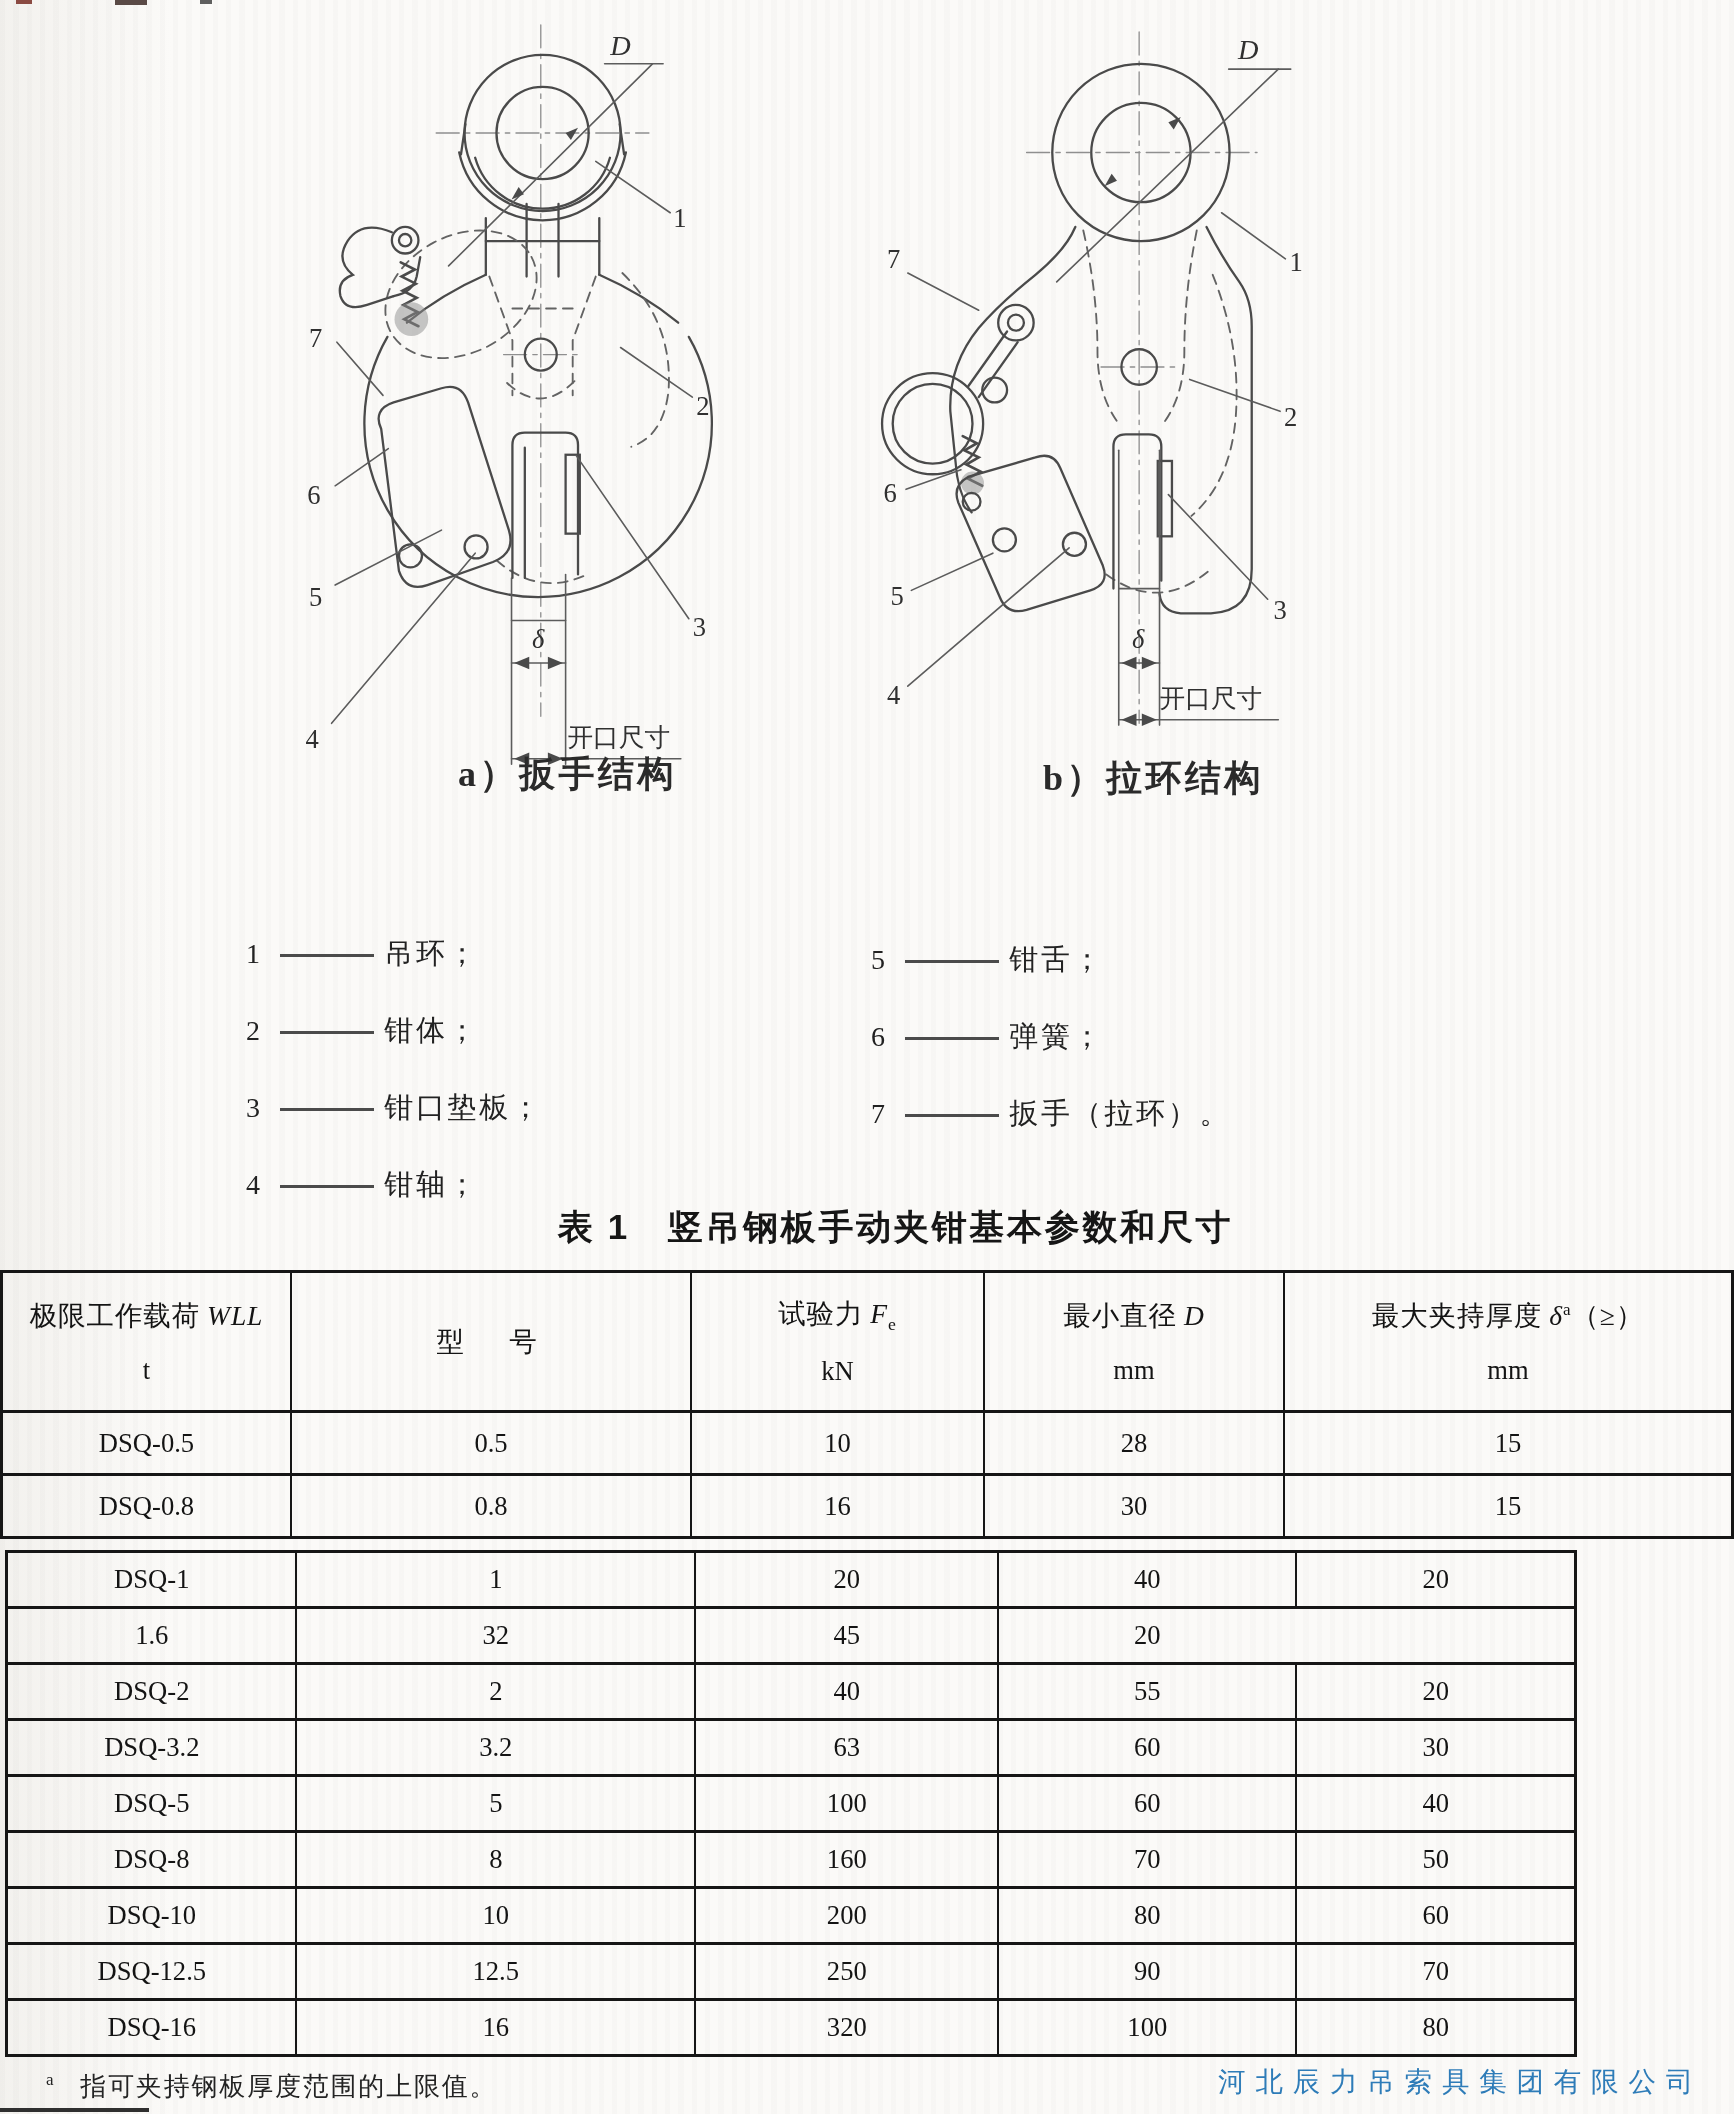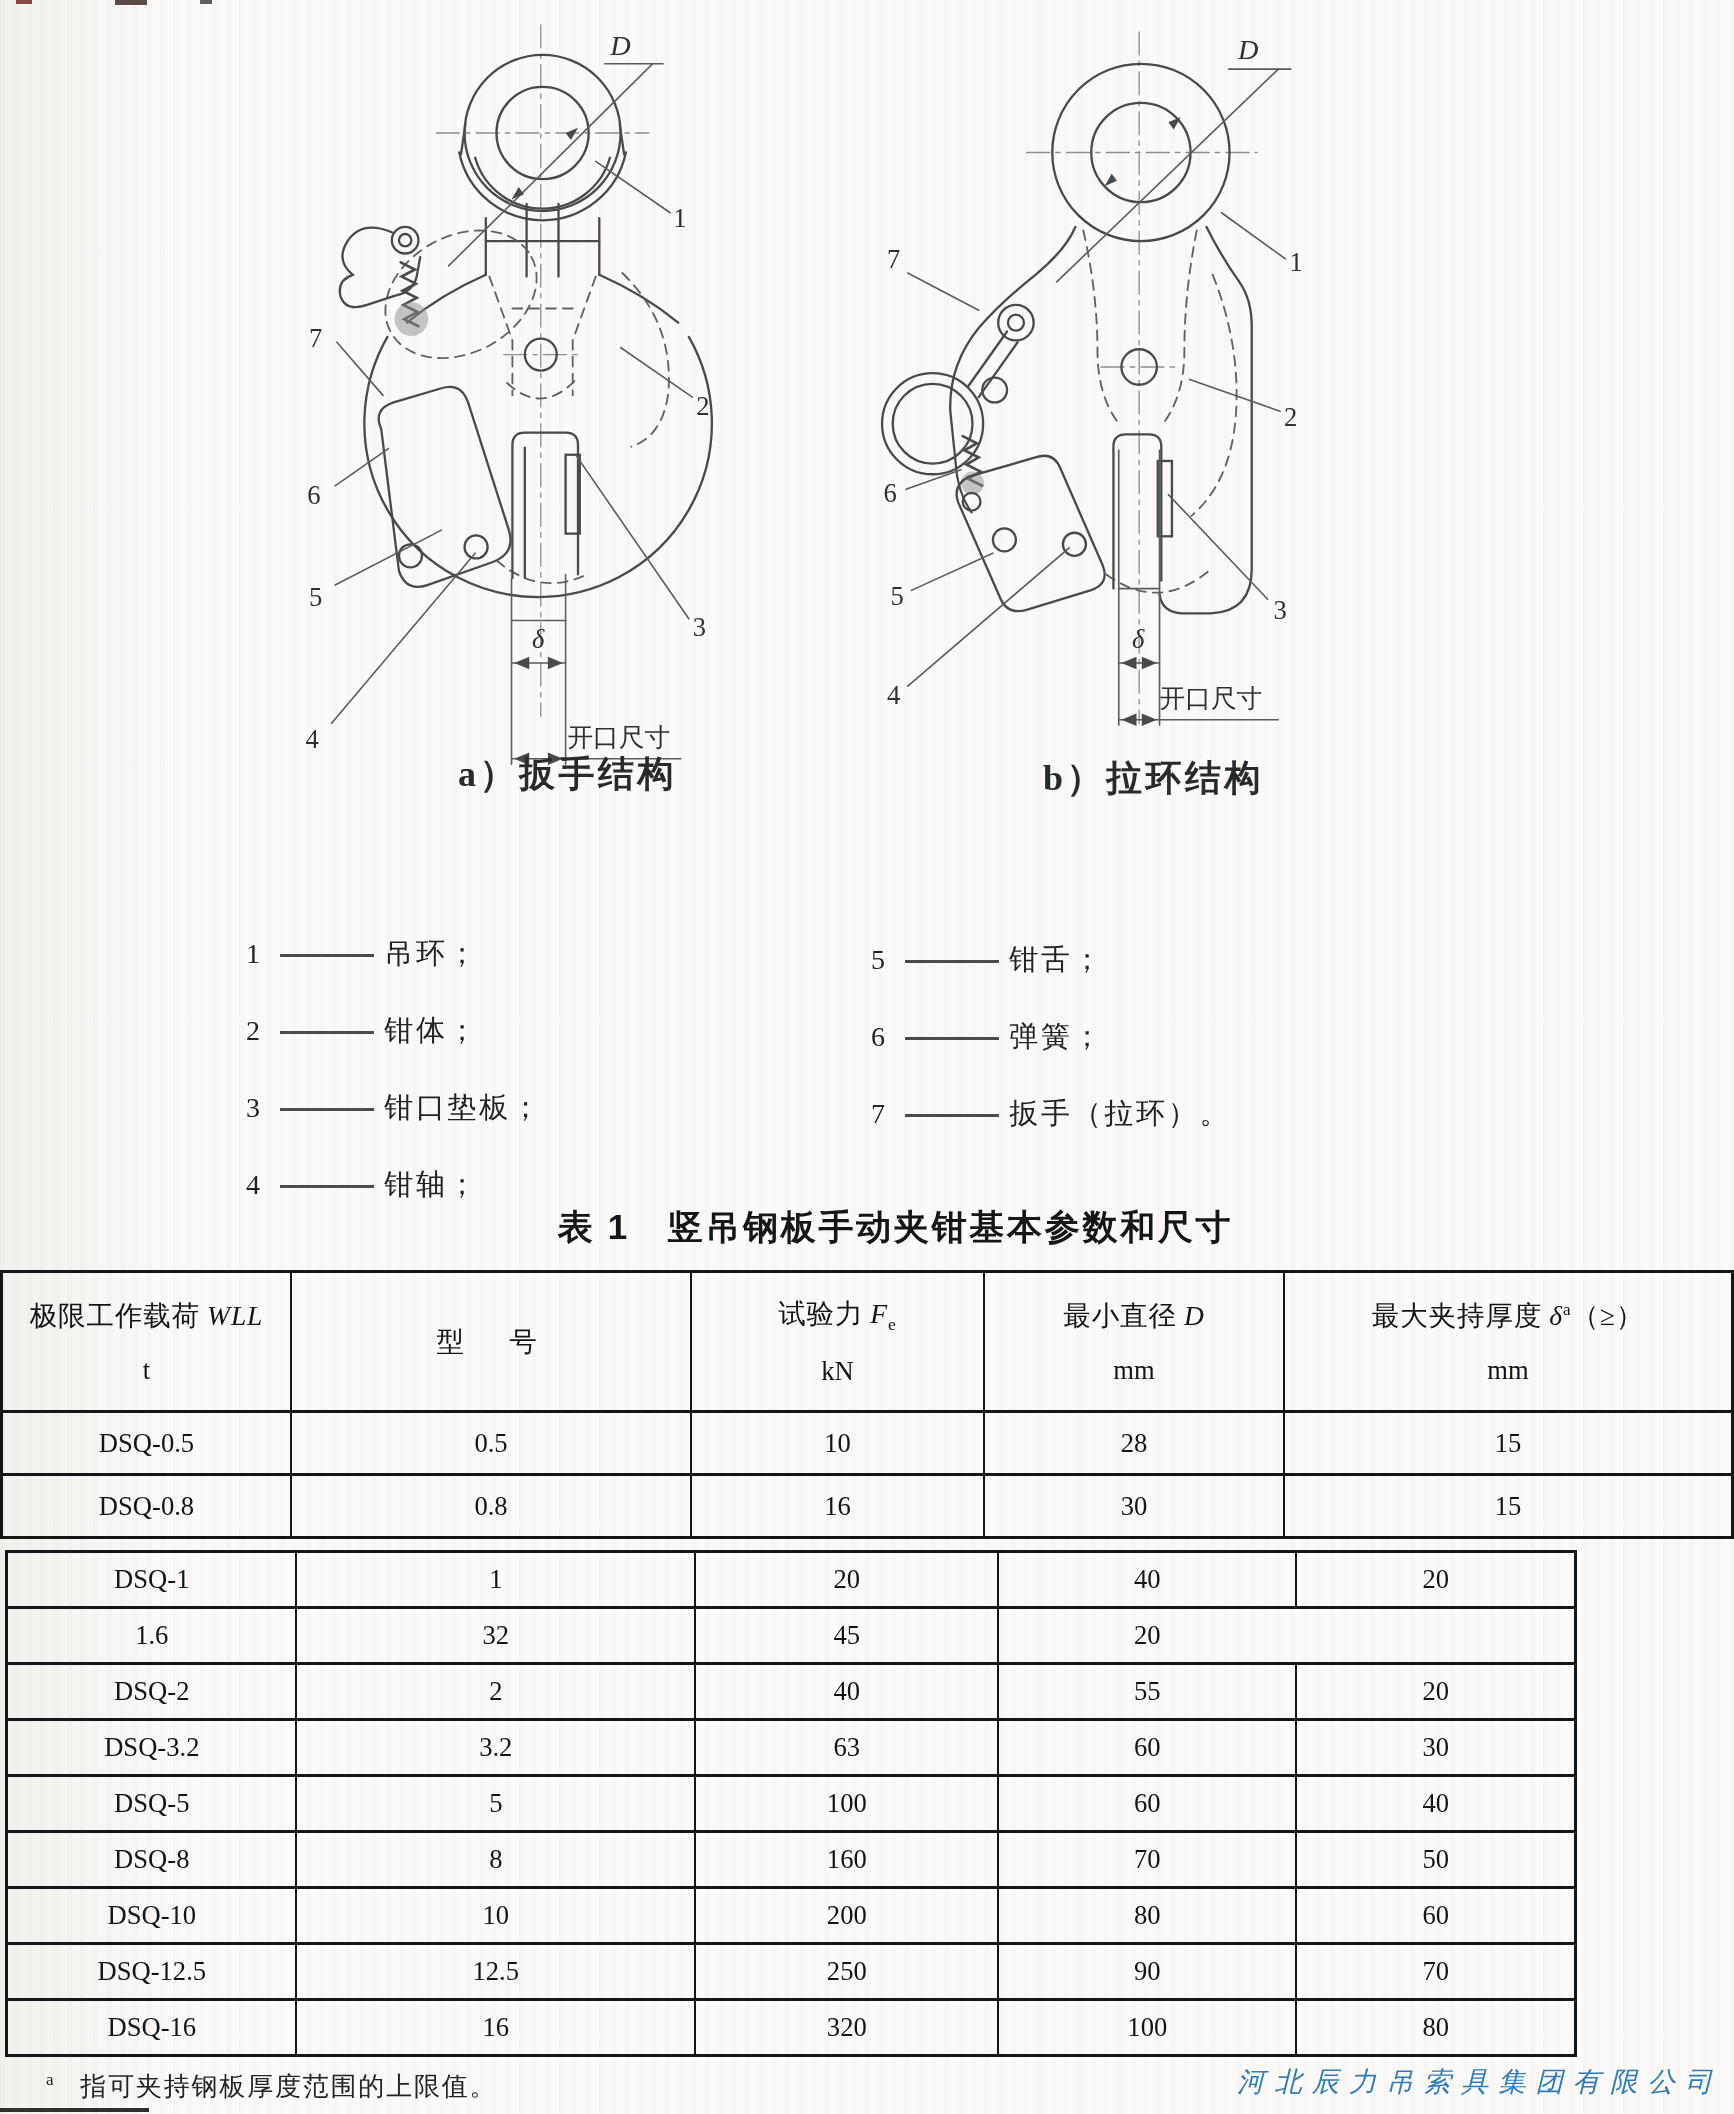--- a/index.html
+++ b/index.html
@@ -55,22 +55,22 @@
   .h2{font-size:26.6px;}
   .sym{font-style:italic;font-family:"Liberation Serif",serif;padding-left:7px;}
   .h1 sub{font-size:17.7px;}
   .h1 sup{font-size:17px;}
   .th-model .h1{letter-spacing:8.9px;}
 
   .footnote{position:absolute;left:46px;top:2069px;font-size:26px;color:#232323;letter-spacing:1.8px;}
   .footnote sup{font-size:17px;margin-right:25px;}
   .partial-line{position:absolute;left:0;top:2108px;width:149px;height:4.4px;background:#2f2f2f;}
 
-  .watermark{position:absolute;right:12px;top:2064px;font-size:27.5px;letter-spacing:9.8px;
-    font-family:"Liberation Serif",serif;white-space:nowrap;font-style:italic;}
+  .watermark{position:absolute;right:31px;top:2064px;font-size:27.5px;letter-spacing:9.8px;
+    font-family:"Liberation Serif",serif;white-space:nowrap;}
 
   .frag{position:absolute;}
 </style>
 </head>
 <body>
 
 <div class="page">
 
   <div class="frag" style="left:16px;top:0;width:16px;height:4.4px;background:#8a4a42;"></div>
   <div class="frag" style="left:115px;top:0;width:32px;height:5.3px;background:#5a4a46;"></div>

